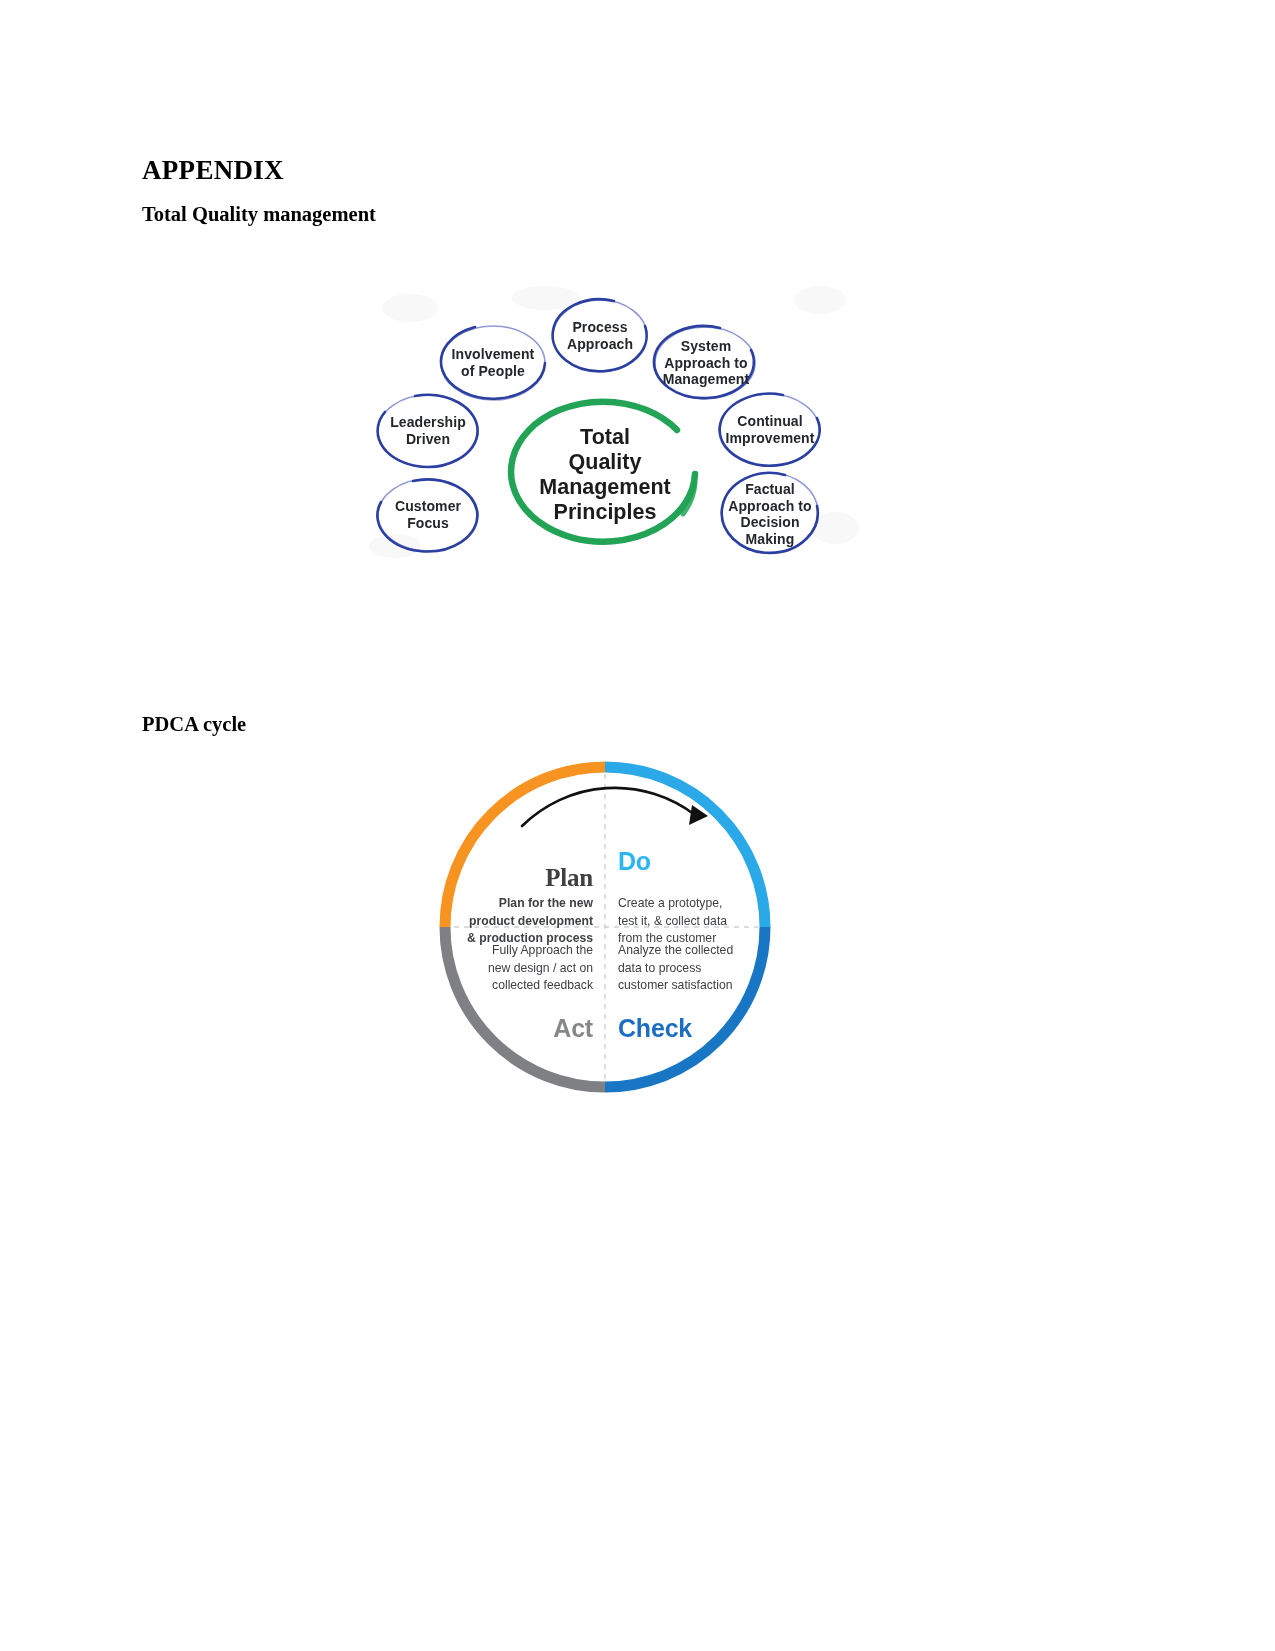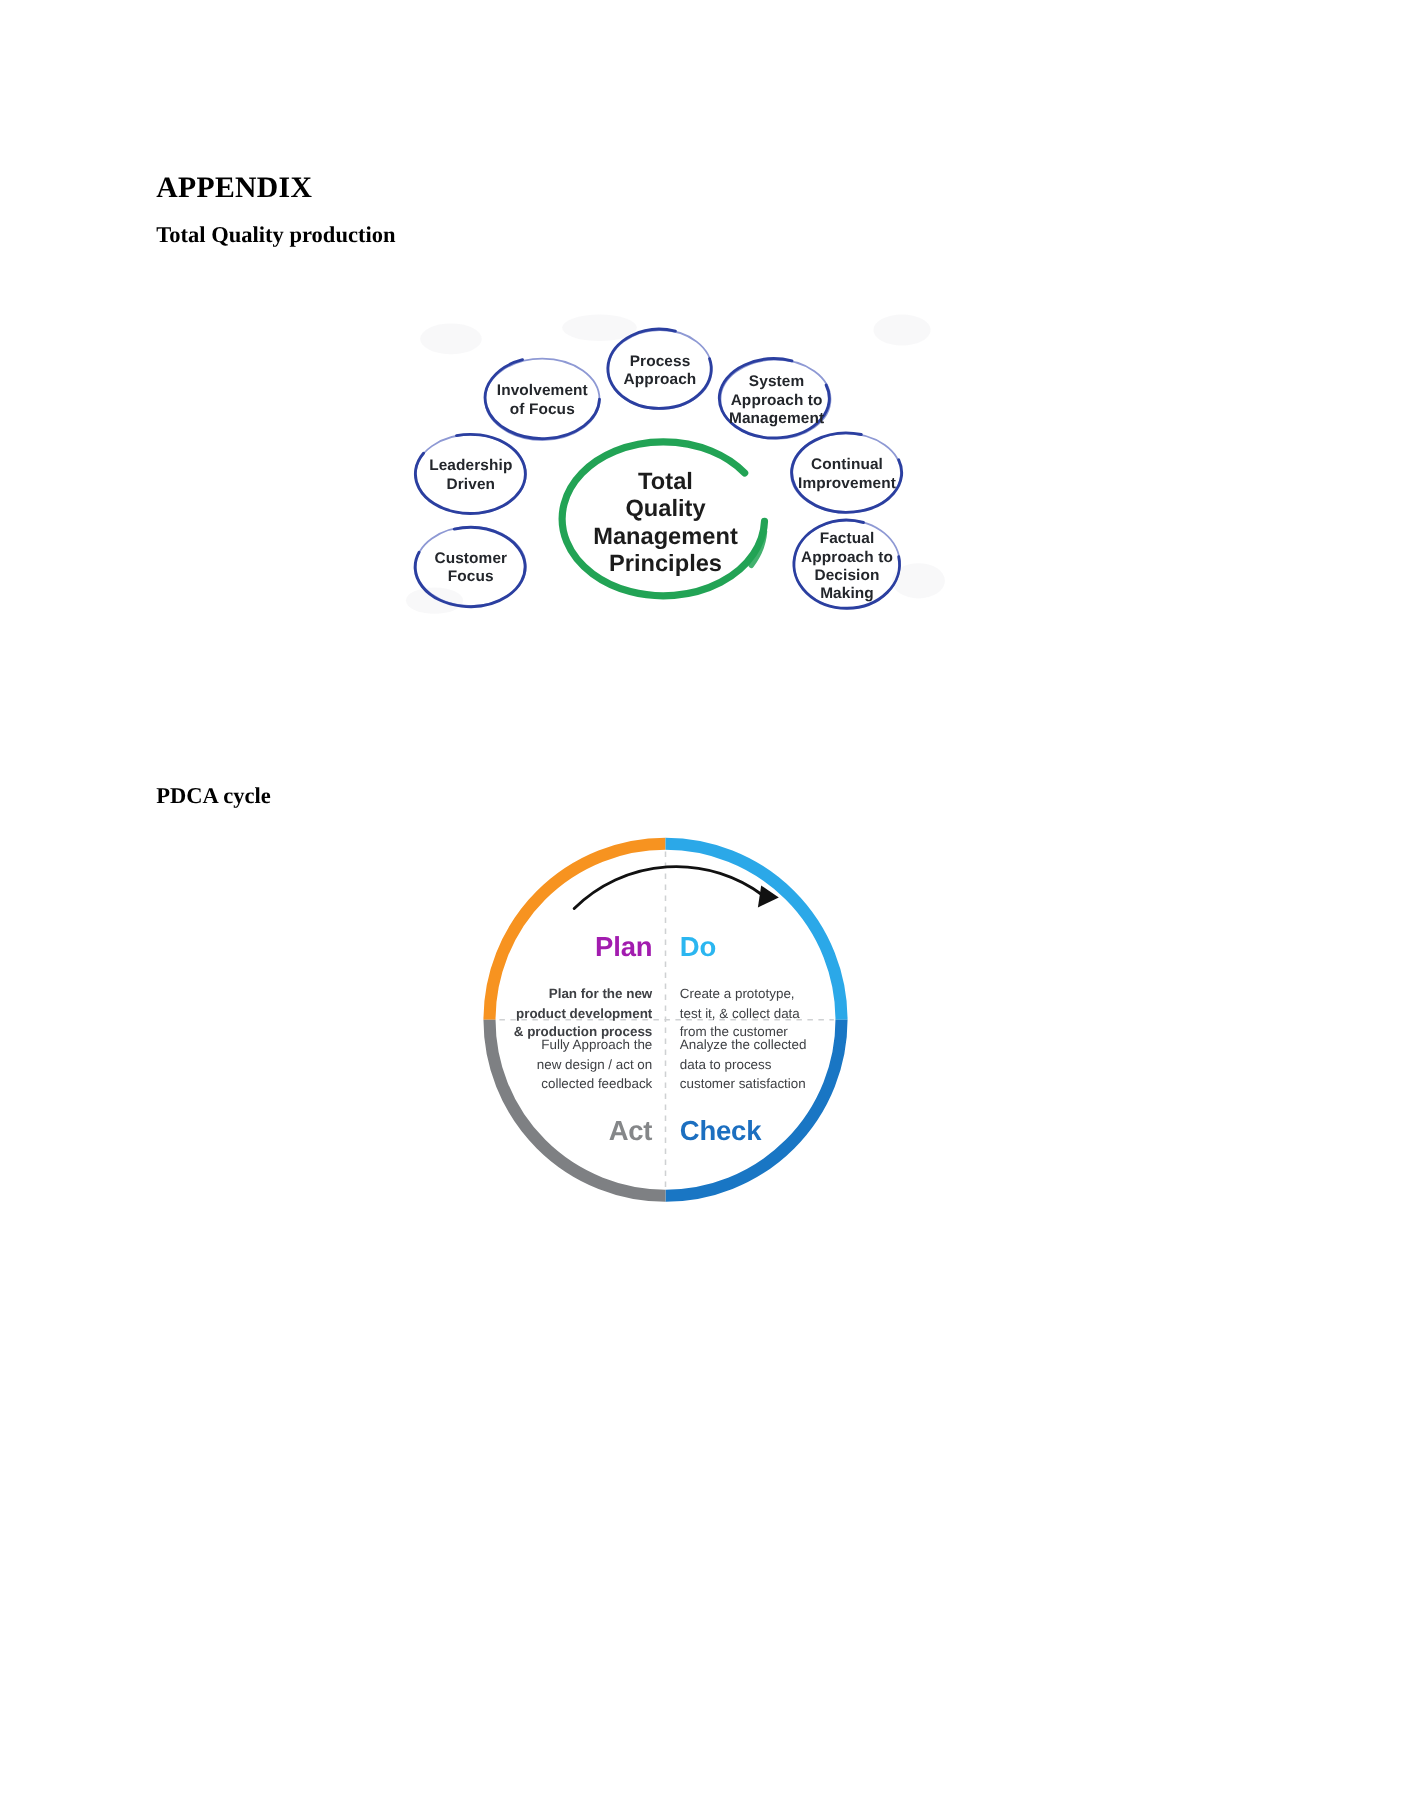--- a/index.html
+++ b/index.html
@@ -102,21 +102,21 @@
   .align-right { text-align: right; }
   .align-left  { text-align: left; }
 </style>
 </head>
 <body>
 
 <div class="page">
 
   <div class="heading-appendix">APPENDIX</div>
 
-  <div class="heading-sub heading-tqm">Total Quality production</div>
+  <div class="heading-sub heading-tqm">Total Quality management</div>
 
   <div class="heading-sub heading-pdca">PDCA cycle</div>
 
   <div class="tqm-figure">
     <svg width="495" height="292" viewBox="0 0 495 292">
       <defs>
         <clipPath id="halfTop">
             <rect x="-600" y="-600" width="1600" height="600"></rect>
           </clipPath>
       </defs>
@@ -153,21 +153,21 @@
         <path d="M452 228 A48 40 0 1 1 420 197" stroke="#2b3fa0" stroke-width="2.6" stroke-linecap="round"></path>
       </g>
 
       <g fill="none">
         <path d="M330 196 A92 70 0 1 1 312 152" stroke="#22a355" stroke-width="6.5" stroke-linecap="round"></path>
         <path d="M330 205 A92 70 0 0 1 318 236" stroke="#22a355" stroke-width="5" stroke-linecap="round" opacity="0.85"></path>
       </g>
     </svg>
 
     <div class="tqm-label" style="left:128px; top:85px;">Involvement
-of Focus</div>
+of People</div>
     <div class="tqm-label" style="left:235px; top:58px;">Process
 Approach</div>
     <div class="tqm-label" style="left:341px; top:85px;">System
 Approach to
 Management</div>
     <div class="tqm-label" style="left:63px; top:153px;">Leadership
 Driven</div>
     <div class="tqm-label" style="left:405px; top:152px;">Continual
 Improvement</div>
     <div class="tqm-label" style="left:63px; top:237px;">Customer
@@ -201,21 +201,21 @@
         <line x1="175" y1="22" x2="175" y2="330"></line>
         <line x1="24" y1="175" x2="328" y2="175"></line>
       </g>
 
       <g>
         <path d="M92 74 A132 132 0 0 1 265 63" fill="none" stroke="#111111" stroke-width="2.6" stroke-linecap="round"></path>
         <polygon points="262,53 278,64 259,73" fill="#111111"></polygon>
       </g>
     </svg>
 
-    <div class="pdca-quadlabel align-right" style="left:28px; top:95px; width:135px; color:#a21caf;">Plan</div>
+    <div class="pdca-quadlabel align-right" style="left:28px; top:112px; width:135px; color:#404040;font-family:Liberation Serif, serif;">Plan</div>
     <div class="pdca-quadlabel align-left" style="left:188px; top:95px; width:135px; color:#2BB6F0;">Do</div>
     <div class="pdca-quadlabel align-right" style="left:28px; top:262px; width:135px; color:#858789;">Act</div>
     <div class="pdca-quadlabel align-left" style="left:188px; top:262px; width:135px; color:#1C6FC0;">Check</div>
 
     <div class="pdca-body align-right" style="left:18px; top:143px; width:145px;font-weight:bold;">Plan for the new
 product development
 &amp; production process</div>
     <div class="pdca-body align-left" style="left:188px; top:143px; width:155px;">Create a prototype,
 test it, &amp; collect data
 from the customer</div>

